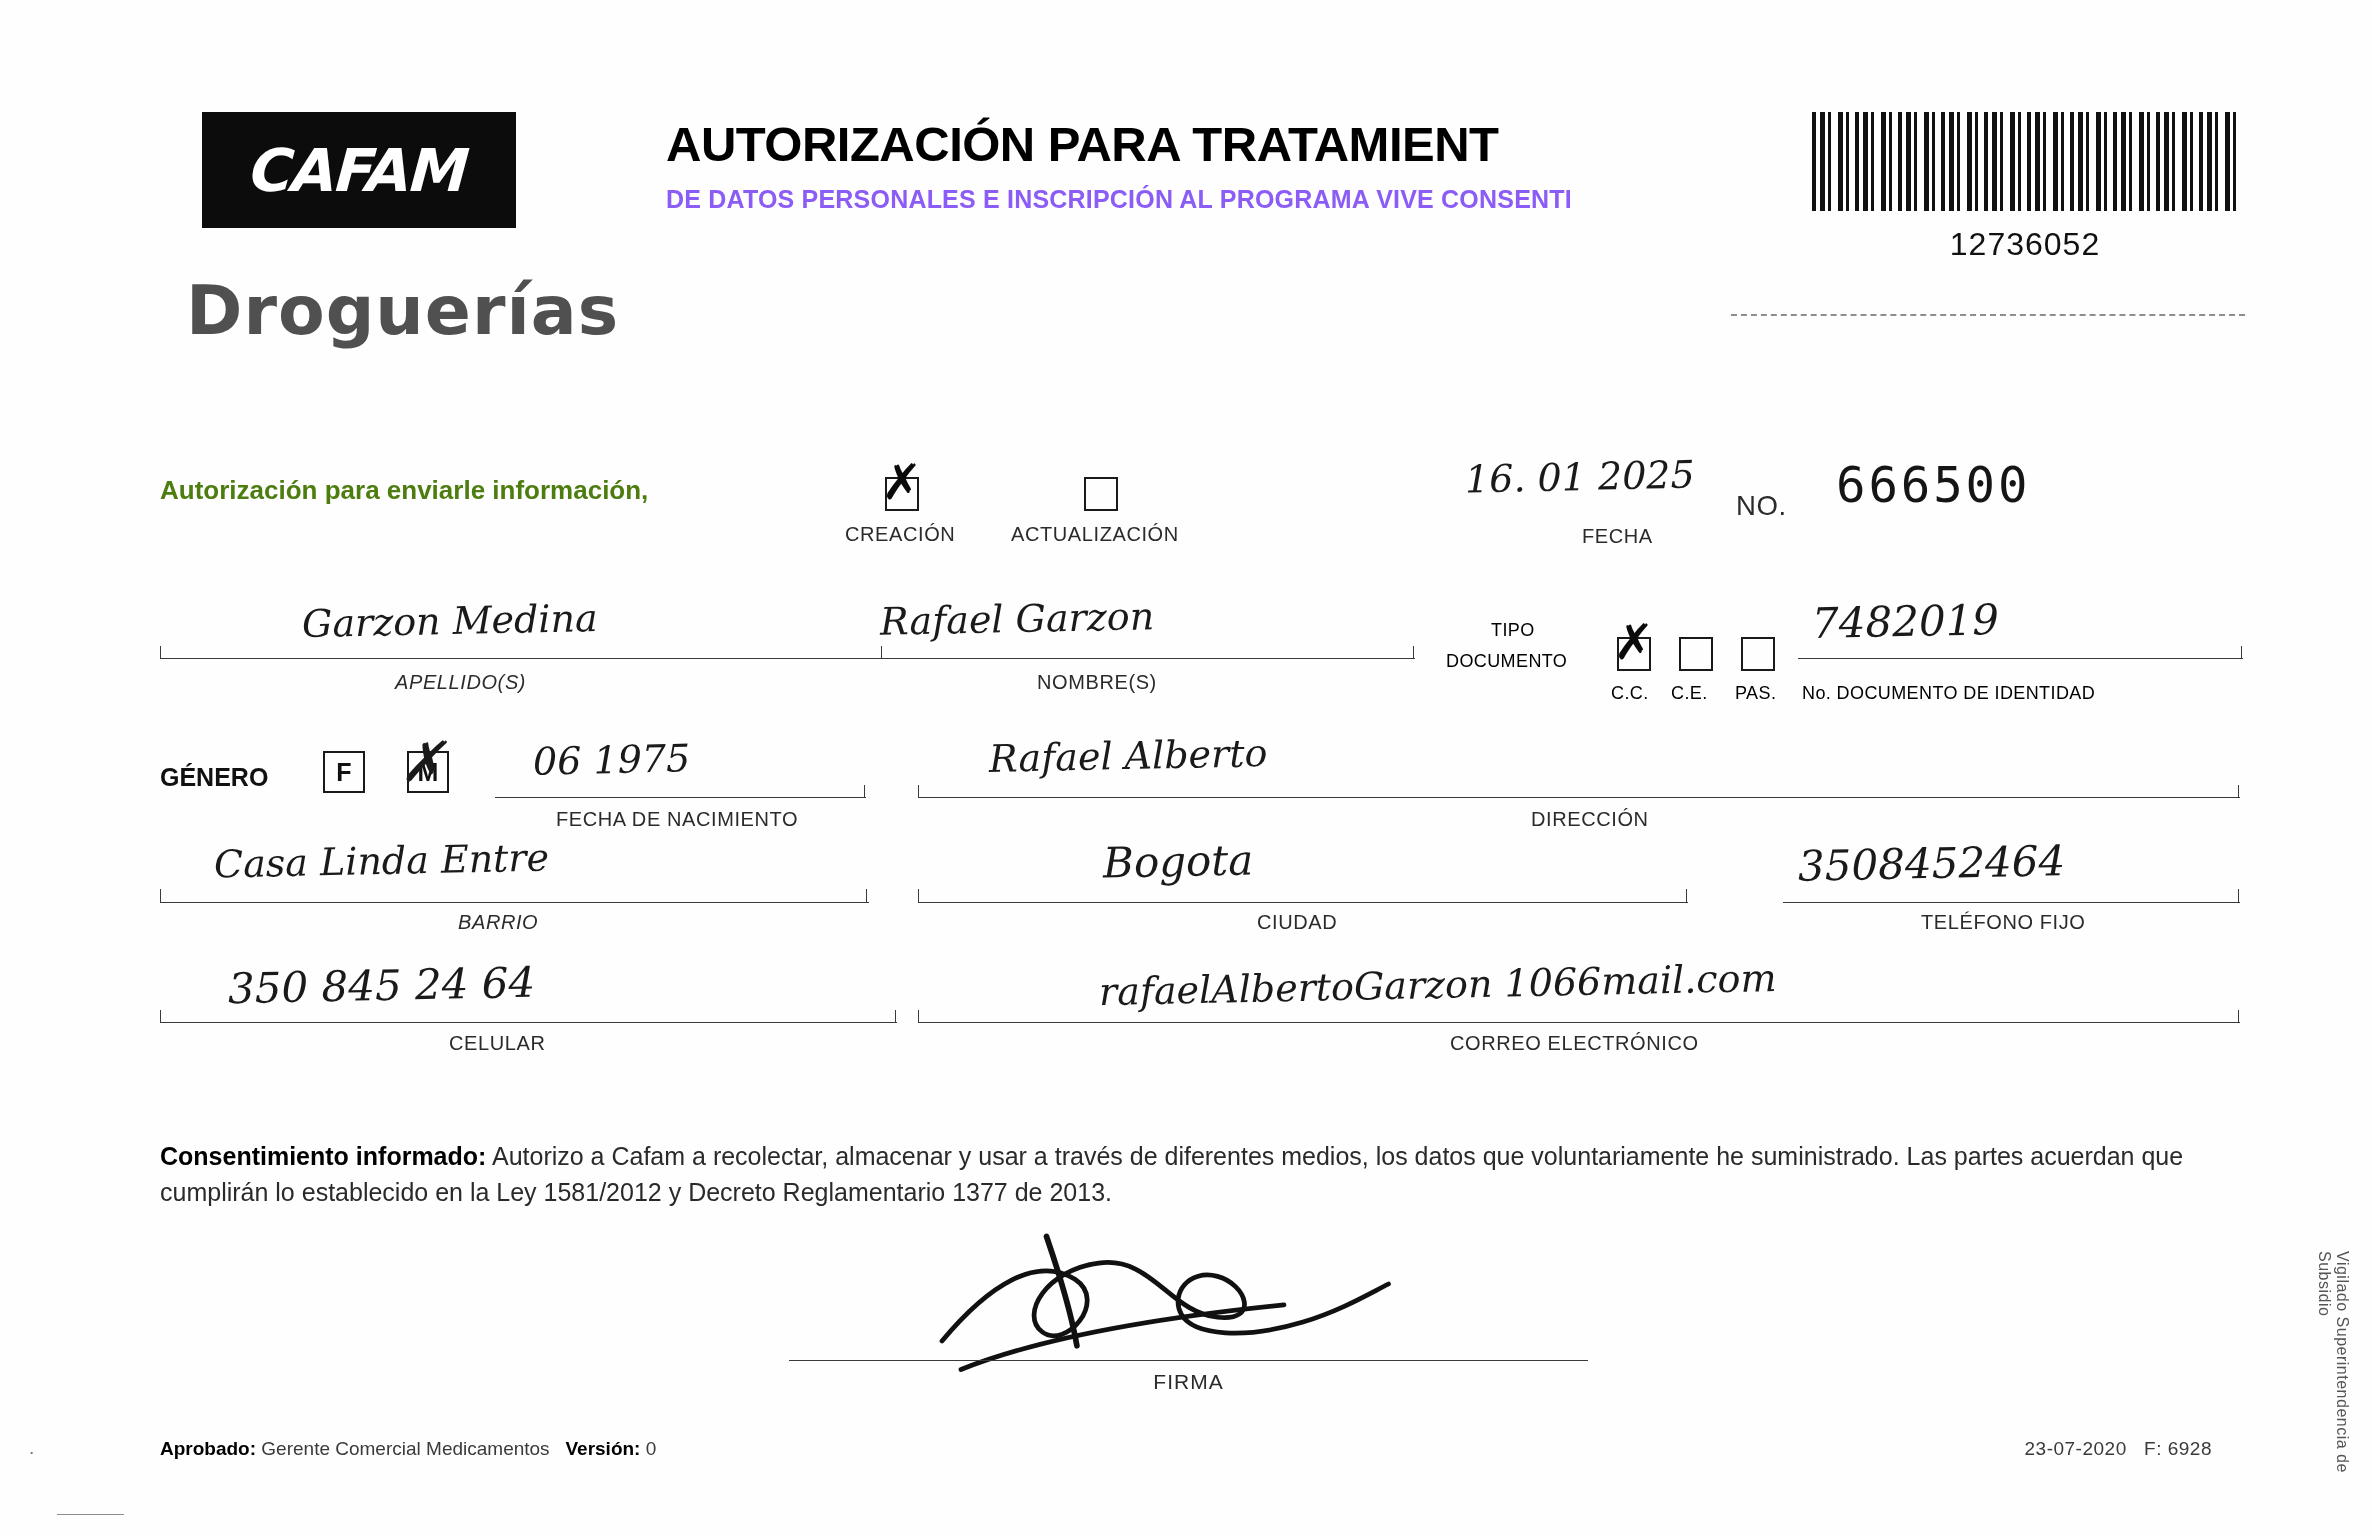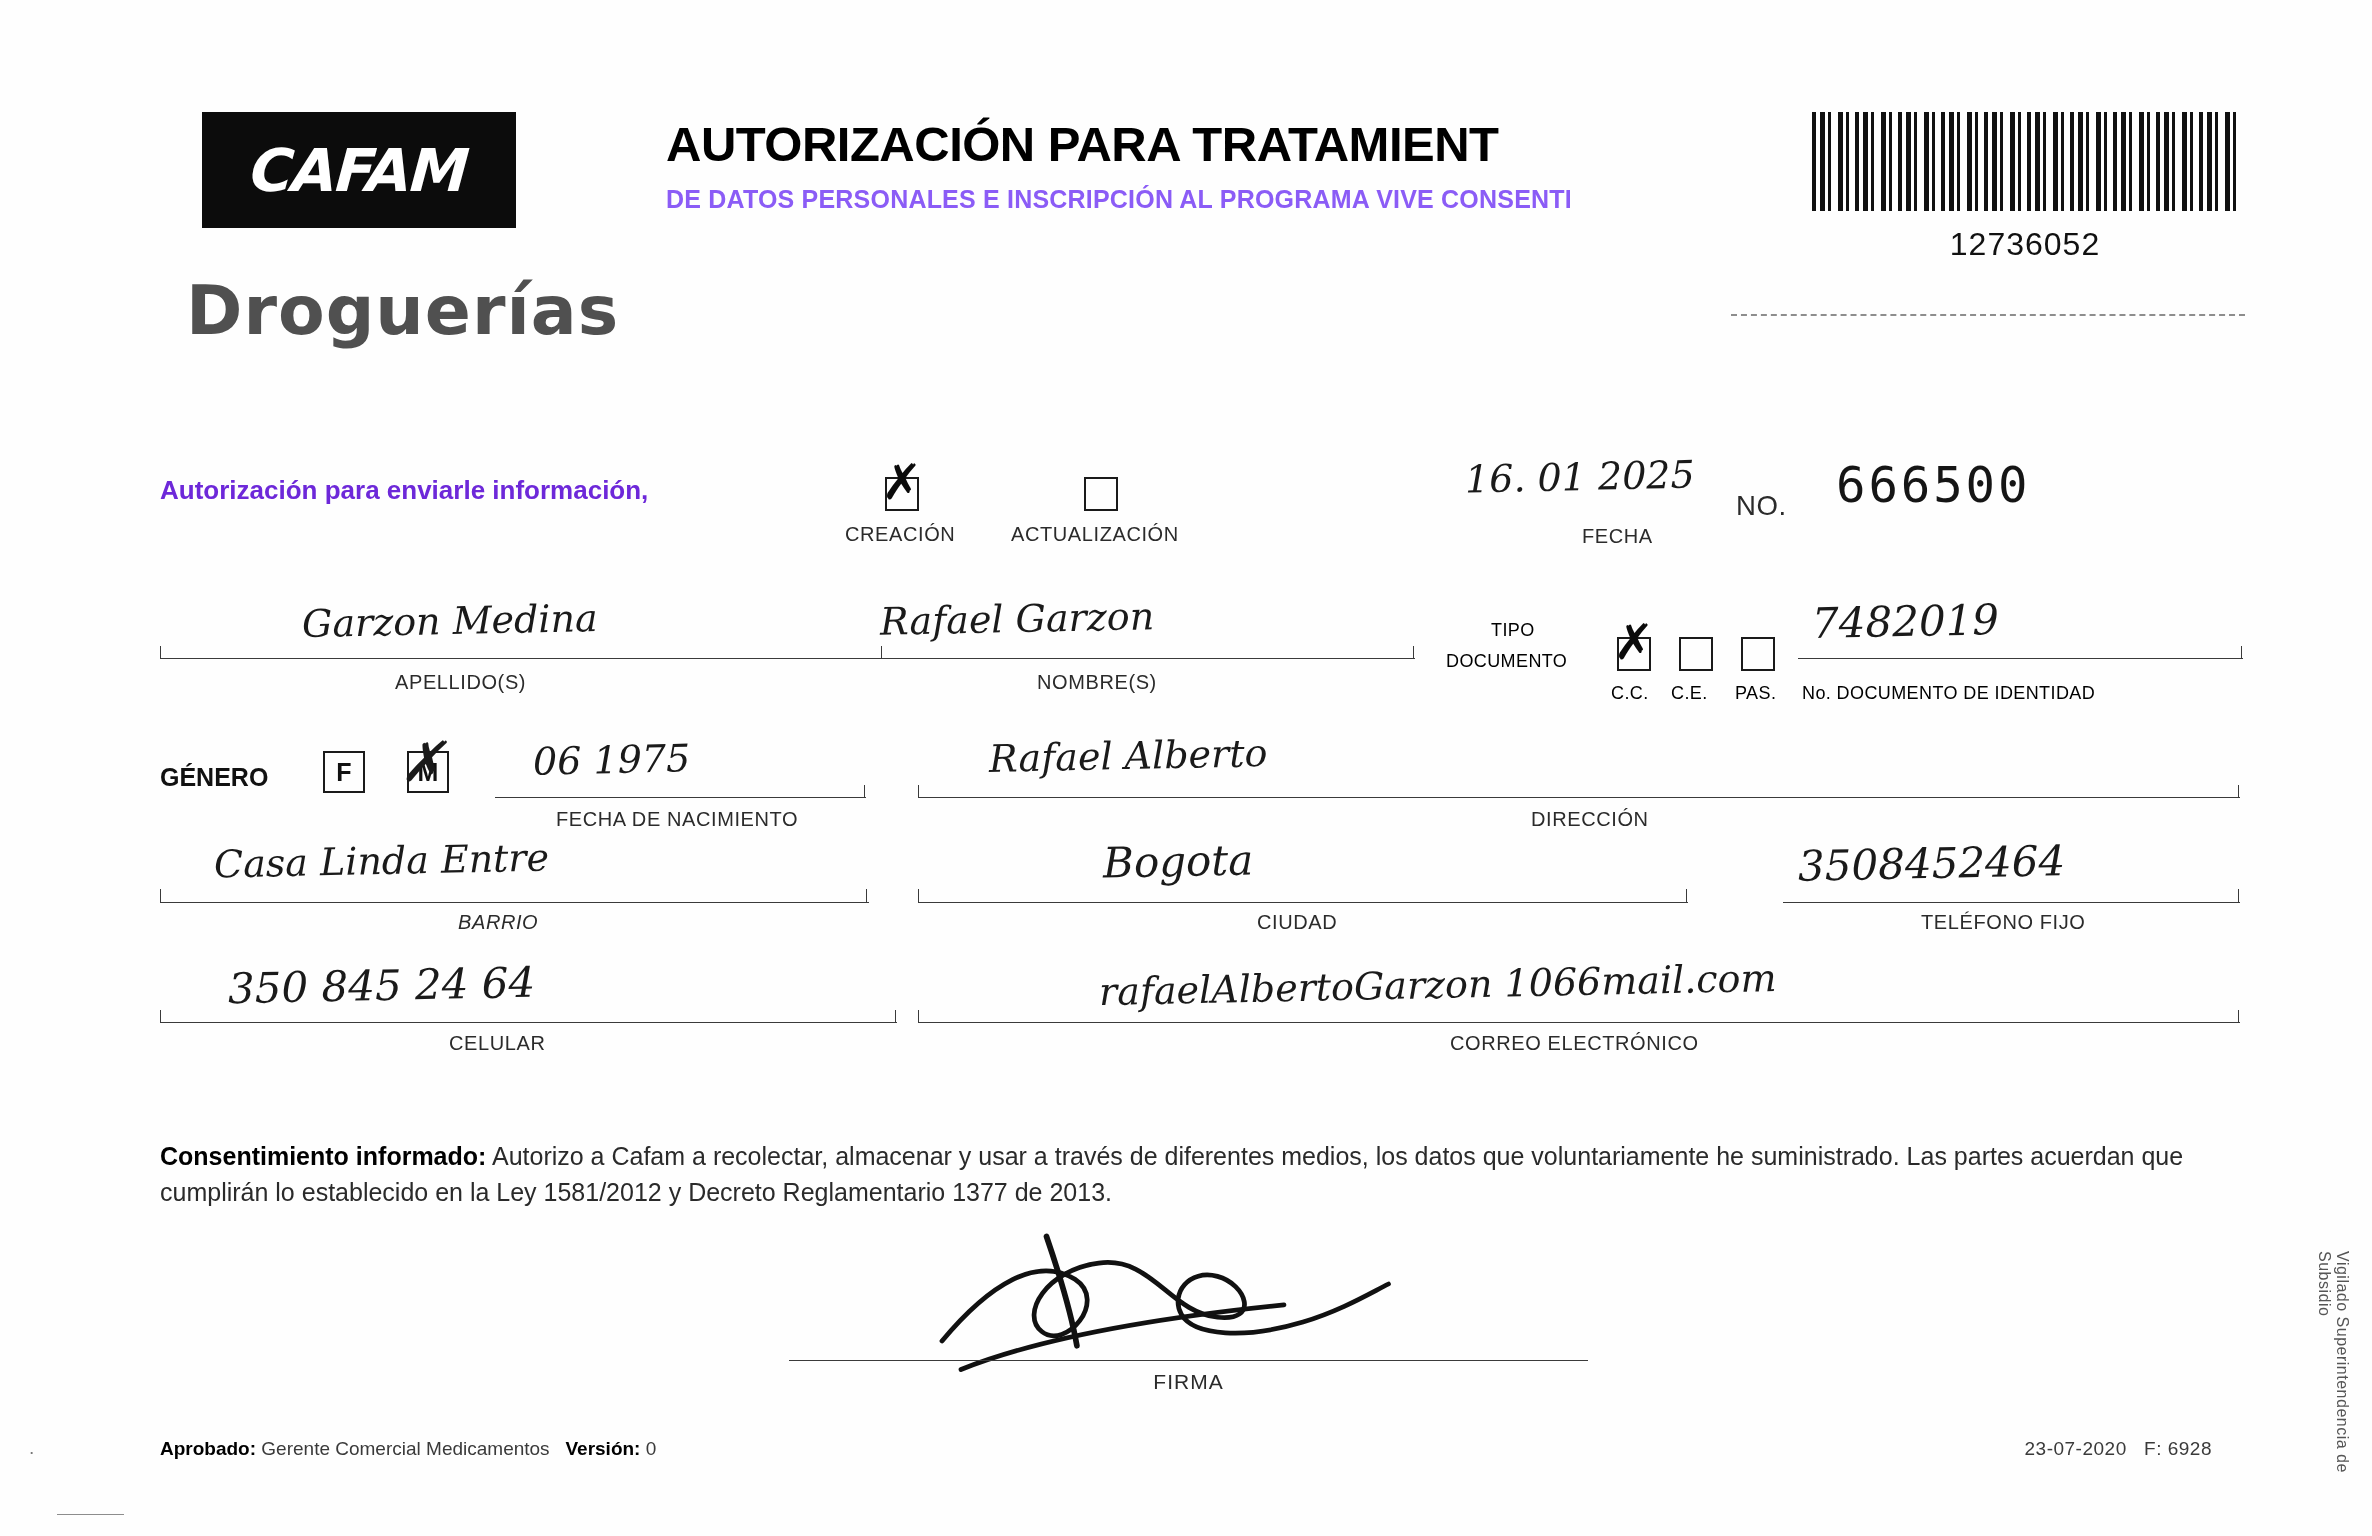--- a/index.html
+++ b/index.html
@@ -119,21 +119,21 @@
   }
 
   
   .auth-text {
     position: absolute;
     left: 160px;
     top: 473px;
     font-weight: bold;
     font-size: 26px;
     line-height: 34px;
-    color: #6d28d9;
+    color: #4d7c0f;
   }
 
   .cb {
     position: absolute;
     border: 2.9px solid #1a1a1a;
     width: 34px;
     height: 34px;
     box-sizing: border-box;
   }
   .cb-x::after {
@@ -324,21 +324,21 @@
 
   <div class="hw hw-lg" style="left:1465px; top:455px;">16. 01  2025</div>
   <div class="small-label" style="left:1582px; top:525px;">FECHA</div>
   <div class="small-label" style="left:1736px; top:490px; font-size:27.6px;">NO.</div>
   <div class="no-num">666500</div>
 
   <div class="rule" style="left:160px; top:658px; width:723px;"></div>
   <div class="tick-l" style="left:160px; top:646px;"></div>
   <div class="tick-r" style="left:881px; top:646px;"></div>
   <div class="hw hw-lg" style="left:302px; top:599px;">Garzon Medina</div>
-  <div class="small-label" style="left:395px; top:671px;">APELLIDO(S)</div>
+  <div class="small-label" style="left:395px; top:671px;font-style:italic;">APELLIDO(S)</div>
 
   <div class="rule" style="left:854px; top:658px; width:561px;"></div>
   <div class="tick-r" style="left:1413px; top:646px;"></div>
   <div class="hw hw-lg" style="left:880px; top:597px;">Rafael Garzon</div>
   <div class="small-label" style="left:1037px; top:671px;">NOMBRE(S)</div>
 
   <div class="mini-label" style="left:1491px; top:620px;">TIPO</div>
   <div class="mini-label" style="left:1446px; top:651px;">DOCUMENTO</div>
 
   <div class="cb cb-x" style="left:1617px; top:637px;"></div>

